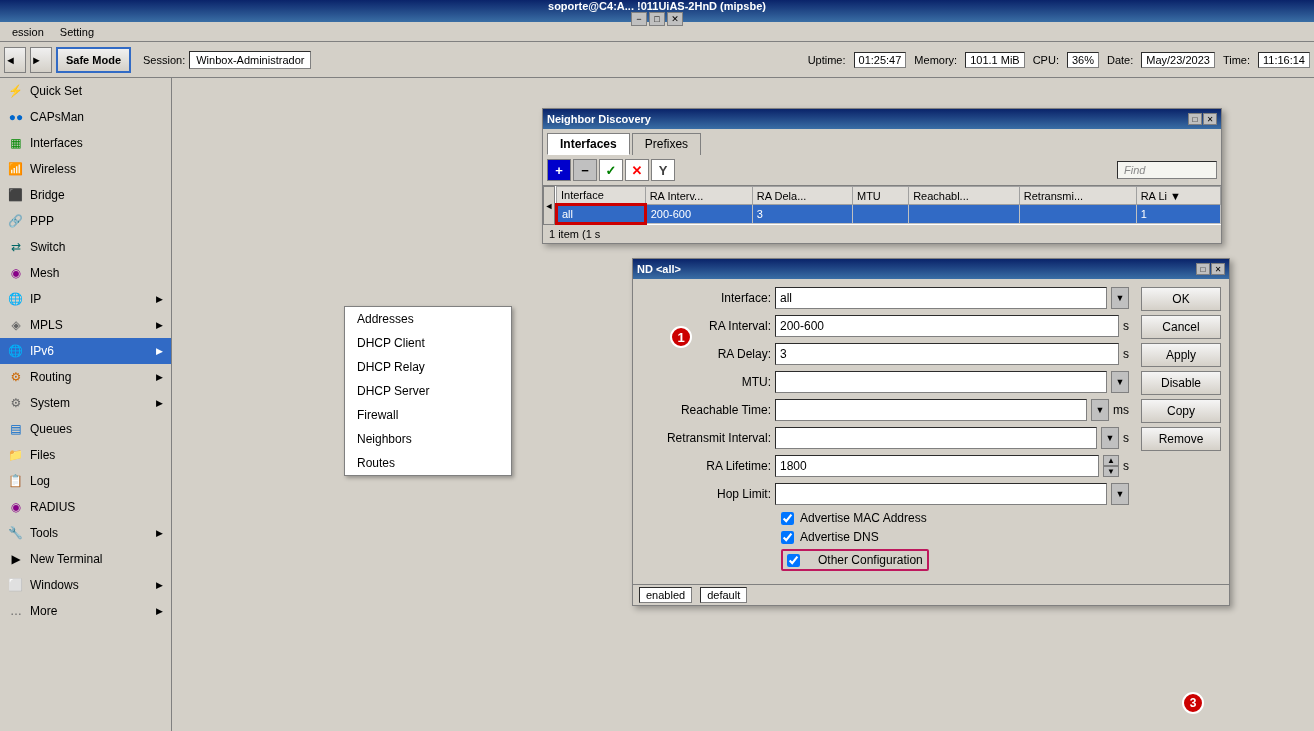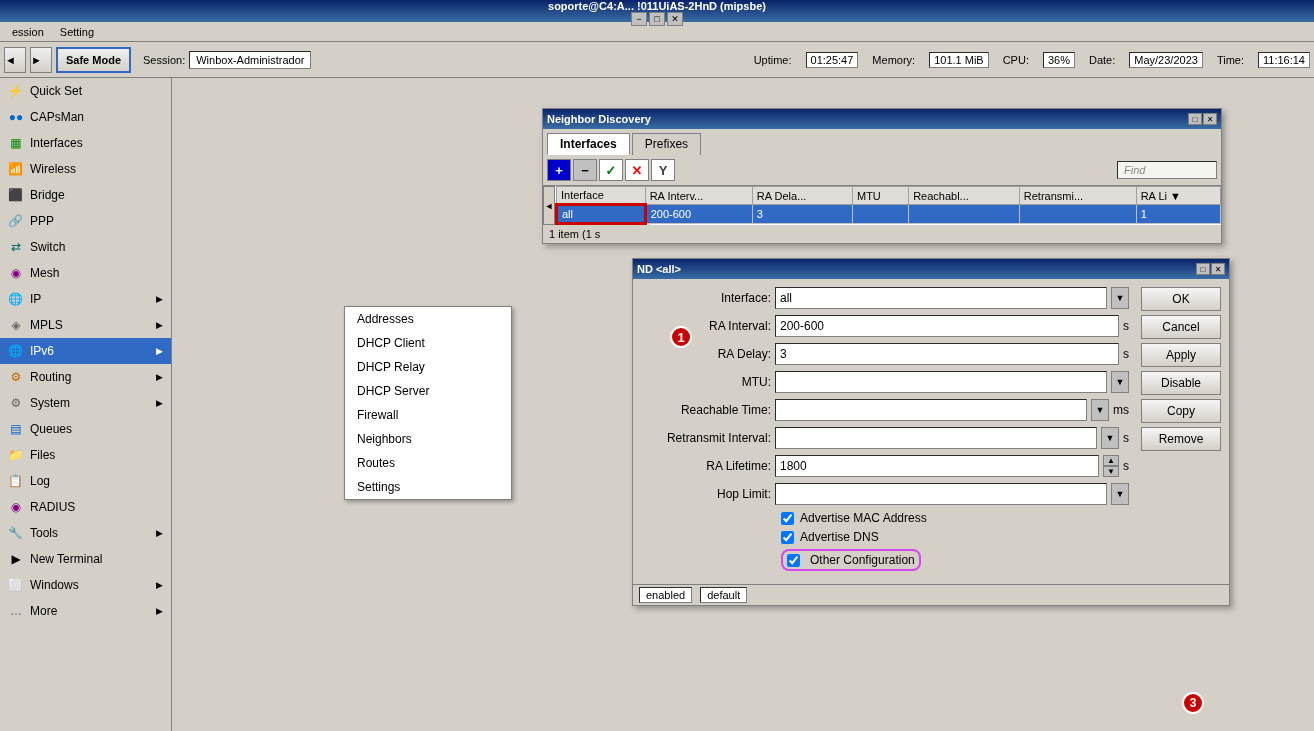--- a/index.html
+++ b/index.html
@@ -79,21 +79,21 @@
     .session-value {
       background: white;
       border: 1px inset #808080;
       padding: 2px 6px;
       font-size: 11px;
       min-width: 120px;
     }
     .status-bar-right {
       margin-left: auto;
       font-size: 11px;
-      display: flex; gap: 14px; align-items: center; justify-content: space-between;
+      display: flex; gap: 8px; align-items: center; justify-content: space-between;
     }
     .status-item {
       background: white;
       border: 1px inset #808080;
       padding: 1px 4px;
     }
 
     
     .main-layout {
       display: flex;
@@ -334,26 +334,26 @@
     .checkbox-row {
       display: flex;
       align-items: center;
       margin-left: 140px;
       margin-bottom: 5px;
       gap: 6px;
     }
     .checkbox-row input { cursor: pointer; }
     .checkbox-label { font-size: 12px; }
     .other-config-row {
-      border: 2px solid #d946ef;
-      border-radius: 8px;
+      border: 2px solid #be185d;
+      border-radius: 2px;
       padding: 2px 4px;
       display: inline-flex;
       align-items: center;
-      gap: 10px;
+      gap: 18px;
     }
     .nd-all-buttons {
       position: absolute;
       right: 8px;
       top: 8px;
       display: flex;
       flex-direction: column;
       gap: 4px;
       width: 80px;
     }
@@ -581,23 +581,20 @@
         <span>DHCP Server</span>
       </div>
       <div class="dropdown-item">
         <span>Firewall</span>
       </div>
       <div class="dropdown-item">
         <span>Neighbors</span>
       </div>
       <div class="dropdown-item">
         <span>Routes</span>
-      </div>
-      <div class="dropdown-item">
-        <span>Settings</span>
       </div>
     </div>
 
     <div class="badge" style="left: 498px; top: 248px;">
       <span>1</span>
     </div>
 
     <div class="window nd-window">
       <div class="window-title-bar">
         <span class="window-title">Neighbor Discovery</span>

